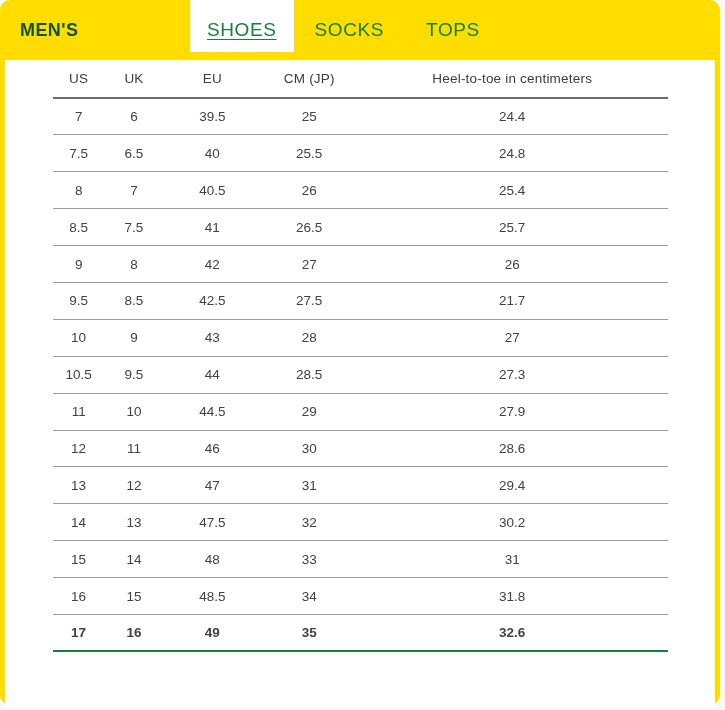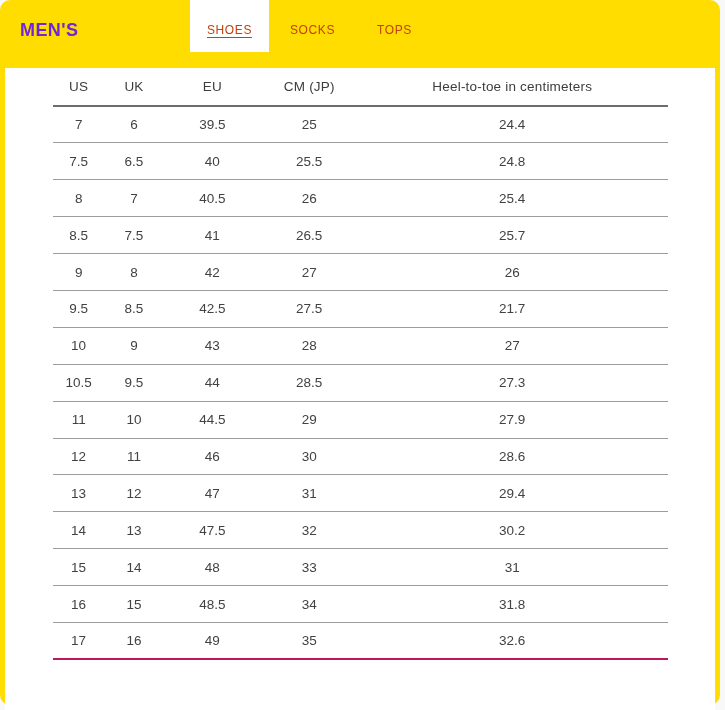--- a/index.html
+++ b/index.html
@@ -26,55 +26,55 @@
   }
   .title {
     position: absolute;
     left: 15px; top: 0;
     height: 40px;
     display: flex; align-items: center;
     padding-top: 21px;
     font-size: 18px;
     font-weight: bold;
     letter-spacing: 0.4px;
-    color: #6d28d9;
+    color: #14532d;
   }
   .tabs {
     position: absolute;
     left: 185px; top: 0;
     height: 52px;
     display: flex;
     align-items: stretch;
   }
   .tab {
     display: flex; align-items: center;
     padding: 7px 21px 0 21px;
-    font-size: 12px;
+    font-size: 19px;
     letter-spacing: 0.6px;
-    color: #c2410c;
+    color: #15803d;
     cursor: pointer;
     white-space: nowrap;
   }
   .tab.active {
     background: #ffffff;
     padding: 7px 17px 0 17px;
   }
   .tab.active .tab-label {
     text-decoration: underline;
     text-underline-offset: 3px;
   }
   .content {
     background: #ffffff;
     width: 710px;
     margin: 0 auto;
     height: 648px;
   }
   table.size-table {
     width: 615px;
-    margin: 16px auto;
+    margin: 8px auto;
     border-collapse: collapse;
     table-layout: fixed;
   }
   .size-table th {
     height: 38px;
     font-weight: 400;
     font-size: 13.5px;
     color: #3d3d3d;
     text-align: center;
     vertical-align: middle;
@@ -83,21 +83,22 @@
   }
   .size-table td {
     height: 36.9px;
     font-size: 13.5px;
     color: #424242;
     text-align: center;
     vertical-align: middle;
     border-bottom: 1px solid #9d9d9d;
   }
   .size-table tbody tr:last-child td {
-    border-bottom: 2px solid #be185d;
+    border-bottom: 2px solid #15803d;
+    font-weight: bold;
   }
 </style>
 </head>
 <body>
 
 <div class="card">
 
   <div class="header">
     <div class="title">MEN'S</div>
 

